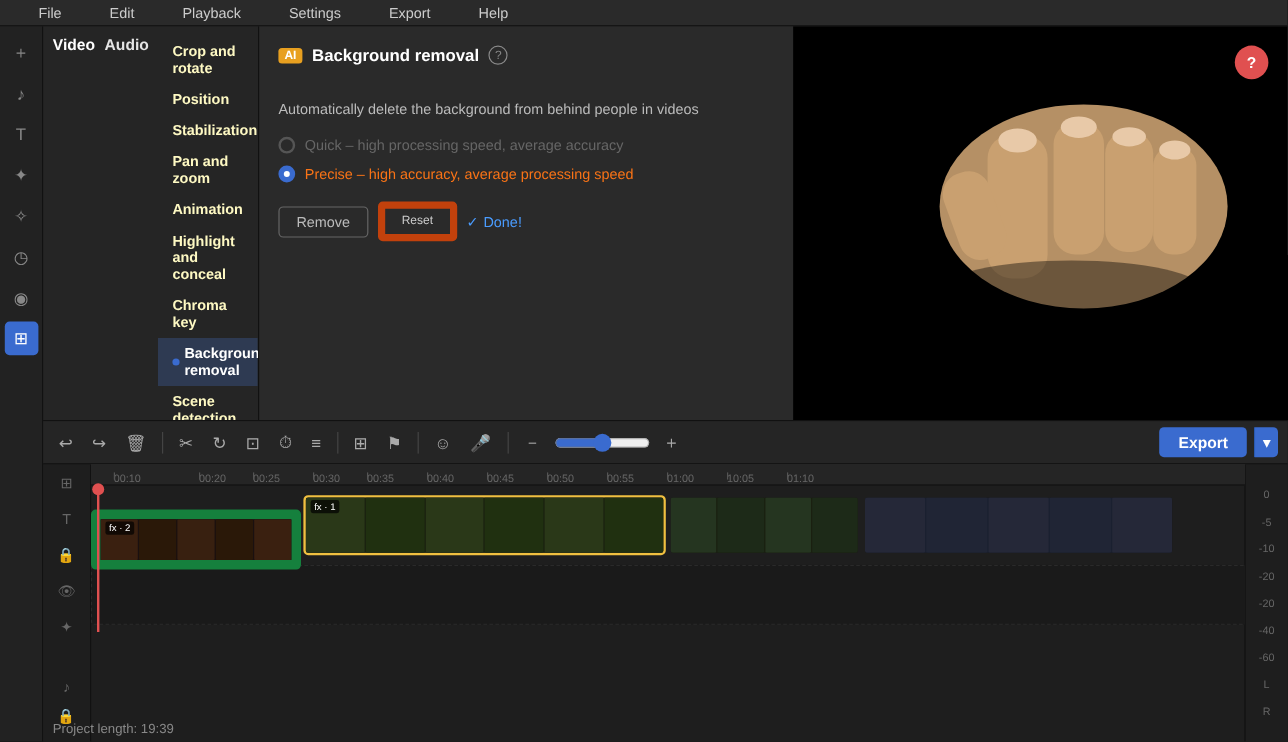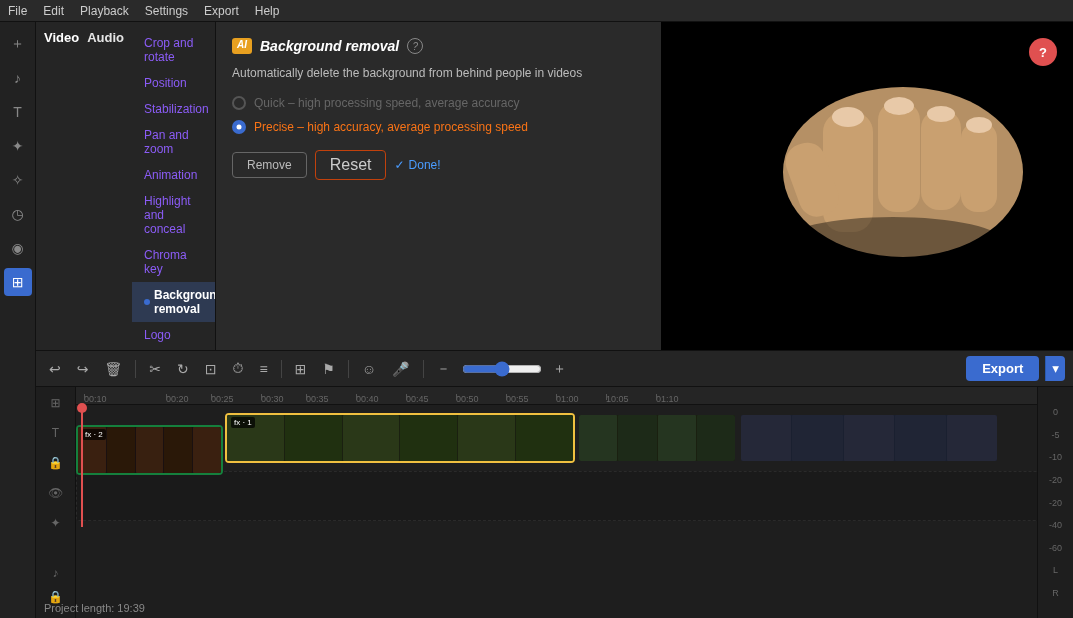--- a/index.html
+++ b/index.html
@@ -1,55 +1,55 @@
 <!DOCTYPE html>
 <html><head>
   <meta charset="utf-8">
   <style>
     * { margin: 0; padding: 0; box-sizing: border-box; }
     body { background: #1a1a1a; color: #ccc; font-family: 'Segoe UI', Arial, sans-serif; font-size: 12px; width: 1073px; height: 618px; overflow: hidden; }
 
     
     .menubar { background: #2a2a2a; height: 22px; display: flex; align-items: center; padding: 0 8px; gap: 16px; border-bottom: 1px solid #111; }
-    .menubar span { font-size: 12px; color: #ccc; cursor: pointer; }
+    .menubar span { font-size: 12px; color: #ccc; cursor: pointer; margin-left: 24px; }
 
     
     .main-layout { display: flex; height: calc(618px - 22px); }
 
     
     .icon-bar { width: 36px; background: #222; display: flex; flex-direction: column; align-items: center; padding: 8px 0; gap: 6px; border-right: 1px solid #111; }
     .icon-bar-item { width: 28px; height: 28px; display: flex; align-items: center; justify-content: center; border-radius: 4px; cursor: pointer; color: #888; font-size: 14px; }
     .icon-bar-item.active { background: #3a6bcf; color: #fff; }
 
     
     .left-panel { width: 180px; background: #252525; border-right: 1px solid #111; display: flex; flex-direction: row; }
     .left-panel-tabs { display: flex; padding: 8px 8px 0; gap: 8px; }
     .left-panel-tab { font-size: 13px; font-weight: 600; color: #e5e5e5; cursor: pointer; padding-bottom: 4px; }
     .left-panel-tab.active { color: #fff; border-bottom: 2px solid #3a6bcf; }
     .left-panel-list { flex: 1; overflow-y: auto; padding: 8px 0; }
-    .left-panel-item { padding: 6px 12px; font-size: 12px; color: #8b5cf6; cursor: pointer; display: flex; align-items: center; gap: 4px; }
+    .left-panel-item { padding: 6px 12px; font-size: 12px; color: #fef9c3; cursor: pointer; display: flex; align-items: center; gap: 4px; font-weight: bold; }
     .left-panel-item.active { background: #2e3a52; color: #fff; font-weight: 600; }
     .left-panel-item .dot { width: 6px; height: 6px; border-radius: 50%; background: #3a6bcf; flex-shrink: 0; }
 
     
     .content-panel { flex: 1; background: #2a2a2a; padding: 16px; overflow-y: auto; max-width: 450px; }
-    .content-panel-header { display: flex; gap: 8px; margin-bottom: 12px; font-style: italic; }
+    .content-panel-header { display: flex; align-items: center; gap: 8px; margin-bottom: 30px; }
     .ai-badge { background: #e8a020; color: #fff; font-size: 10px; font-weight: 700; padding: 1px 5px; border-radius: 3px; }
     .content-panel-title { font-size: 14px; font-weight: 600; color: #fff; }
     .help-icon { width: 16px; height: 16px; border-radius: 50%; border: 1px solid #888; color: #888; font-size: 10px; display: flex; align-items: center; justify-content: center; cursor: pointer; }
     .content-desc { font-size: 12px; color: #bbb; margin-bottom: 16px; }
     .radio-option { display: flex; align-items: center; gap: 8px; margin-bottom: 10px; font-size: 12px; }
     .radio-option.disabled { color: #666; }
     .radio-option.enabled { color: #f97316; }
     .radio-circle { width: 14px; height: 14px; border-radius: 50%; border: 2px solid #555; flex-shrink: 0; }
     .radio-circle.selected { border-color: #3a6bcf; background: #3a6bcf; position: relative; }
     .radio-circle.selected::after { content: ''; position: absolute; width: 5px; height: 5px; border-radius: 50%; background: #fff; top: 50%; left: 50%; transform: translate(-50%, -50%); }
     .content-actions { display: flex; gap: 8px; margin-top: 16px; align-items: center; }
     .btn-remove { background: transparent; border: 1px solid #666; color: #bbb; padding: 5px 14px; border-radius: 4px; cursor: pointer; font-size: 12px; }
-    .btn-reset { background: transparent; border: 1px solid #c2410c; color: #ccc; padding: 5px 14px; border-radius: 4px; cursor: pointer; font-size: 16px; }
+    .btn-reset { background: transparent; border: 6px solid #c2410c; color: #ccc; padding: 5px 14px; border-radius: 4px; cursor: pointer; font-size: 10px; }
     .btn-done { background: transparent; border: none; color: #4a9cff; font-size: 12px; cursor: pointer; display: flex; align-items: center; gap: 4px; }
 
     
     .preview-area { flex: 1; background: #111; position: relative; display: flex; align-items: center; justify-content: center; overflow: hidden; }
     .preview-bg { position: absolute; top: 0; left: 0; right: 0; bottom: 0; background: #000; }
     .preview-hand { position: absolute; right: 60px; top: 40px; width: 360px; height: 230px; }
     .help-bubble { position: absolute; top: 16px; right: 16px; width: 28px; height: 28px; border-radius: 50%; background: #e05050; display: flex; align-items: center; justify-content: center; color: #fff; font-size: 13px; font-weight: 700; cursor: pointer; z-index: 10; }
     .preview-controls { position: absolute; bottom: 0; left: 0; right: 0; background: rgba(20,20,20,0.9); padding: 4px 12px; display: flex; align-items: center; gap: 8px; height: 36px; }
     .progress-bar-container { flex: 1; height: 4px; background: #444; border-radius: 2px; position: relative; }
     .progress-bar-fill { height: 100%; width: 35%; background: #3a6bcf; border-radius: 2px; }
@@ -108,20 +108,21 @@
       <div class="left-panel-item">Position</div>
       <div class="left-panel-item">Stabilization</div>
       <div class="left-panel-item">Pan and zoom</div>
       <div class="left-panel-item">Animation</div>
       <div class="left-panel-item">Highlight and conceal</div>
       <div class="left-panel-item">Chroma key</div>
       <div class="left-panel-item active">
         <span class="dot"></span>
         <span>Background removal</span>
       </div>
+      <div class="left-panel-item">Scene detection</div>
       <div class="left-panel-item">Logo</div>
       <div class="left-panel-item">Slow motion</div>
     </div>
   </div>
 
   <div class="content-panel">
     <div class="content-panel-header">
       <span class="ai-badge">AI</span>
       <span class="content-panel-title">Background removal</span>
       <div class="help-icon">?</div>
@@ -225,50 +226,50 @@
       <div class="tl-left-icon">✦</div>
       <div style="margin-top:20px;">
         <div class="tl-left-icon">♪</div>
         <div class="tl-left-icon">🔒</div>
       </div>
     </div>
 
     <div style="flex:1; position:relative; overflow-x:auto;">
 
       <div style="height:18px; background:#252525; border-bottom:1px solid #111; position:relative; min-width:1000px;">
-        <span class="ruler-tick" style="left:8px;">00:10</span>
+        <span class="ruler-tick" style="left:19px;">00:10</span>
         <span class="ruler-tick" style="left:90px;">00:20</span>
         <span class="ruler-tick" style="left:135px;">00:25</span>
         <span class="ruler-tick" style="left:185px;">00:30</span>
         <span class="ruler-tick" style="left:230px;">00:35</span>
         <span class="ruler-tick" style="left:280px;">00:40</span>
         <span class="ruler-tick" style="left:330px;">00:45</span>
         <span class="ruler-tick" style="left:380px;">00:50</span>
         <span class="ruler-tick" style="left:430px;">00:55</span>
         <span class="ruler-tick" style="left:480px;">01:00</span>
         <span class="ruler-tick" style="left:530px;">10:05</span>
         <span class="ruler-tick" style="left:580px;">01:10</span>
       </div>
 
       <div style="padding: 6px 0; min-width:1000px; position:relative;">
 
         <div style="height:54px; display:flex; align-items:center; gap:2px; padding:0 0;">
 
-          <div style="width:147px; height:50px; border:2px solid #15803d; border-radius:4px; overflow:hidden; position:relative; flex-shrink:0;margin-top:24px;">
+          <div style="width:175px; height:50px; border:8px solid #15803d; border-radius:4px; overflow:hidden; position:relative; flex-shrink:0;margin-top:24px;">
             <div style="position:absolute; top:2px; left:4px; background:rgba(0,0,0,0.7); color:#fff; font-size:8px; padding:1px 3px; border-radius:2px; z-index:2;">fx · 2</div>
             <div style="width:100%; height:100%; display:flex; gap:1px; background:#1a1010;">
               <div style="flex:1; background:#3a2010; border-radius:1px;"></div>
               <div style="flex:1; background:#2a1808; border-radius:1px;"></div>
               <div style="flex:1; background:#382010; border-radius:1px;"></div>
               <div style="flex:1; background:#2a1808; border-radius:1px;"></div>
               <div style="flex:1; background:#3a2010; border-radius:1px;"></div>
             </div>
           </div>
 
-          <div style="width:350px; height:50px; border:2px solid #f0c040; border-radius:4px; overflow:hidden; position:relative; flex-shrink:0;">
+          <div style="width:302px; height:50px; border:2px solid #f0c040; border-radius:4px; overflow:hidden; position:relative; flex-shrink:0;">
             <div style="position:absolute; top:2px; left:4px; background:rgba(0,0,0,0.7); color:#fff; font-size:8px; padding:1px 3px; border-radius:2px; z-index:2;">fx · 1</div>
             <div style="width:100%; height:100%; display:flex; gap:1px; background:#1a2010;">
               <div style="flex:1; background:#2a3818; border-radius:1px;"></div>
               <div style="flex:1; background:#203010; border-radius:1px;"></div>
               <div style="flex:1; background:#2a3818; border-radius:1px;"></div>
               <div style="flex:1; background:#203010; border-radius:1px;"></div>
               <div style="flex:1; background:#2a3818; border-radius:1px;"></div>
               <div style="flex:1; background:#203010; border-radius:1px;"></div>
             </div>
           </div>

